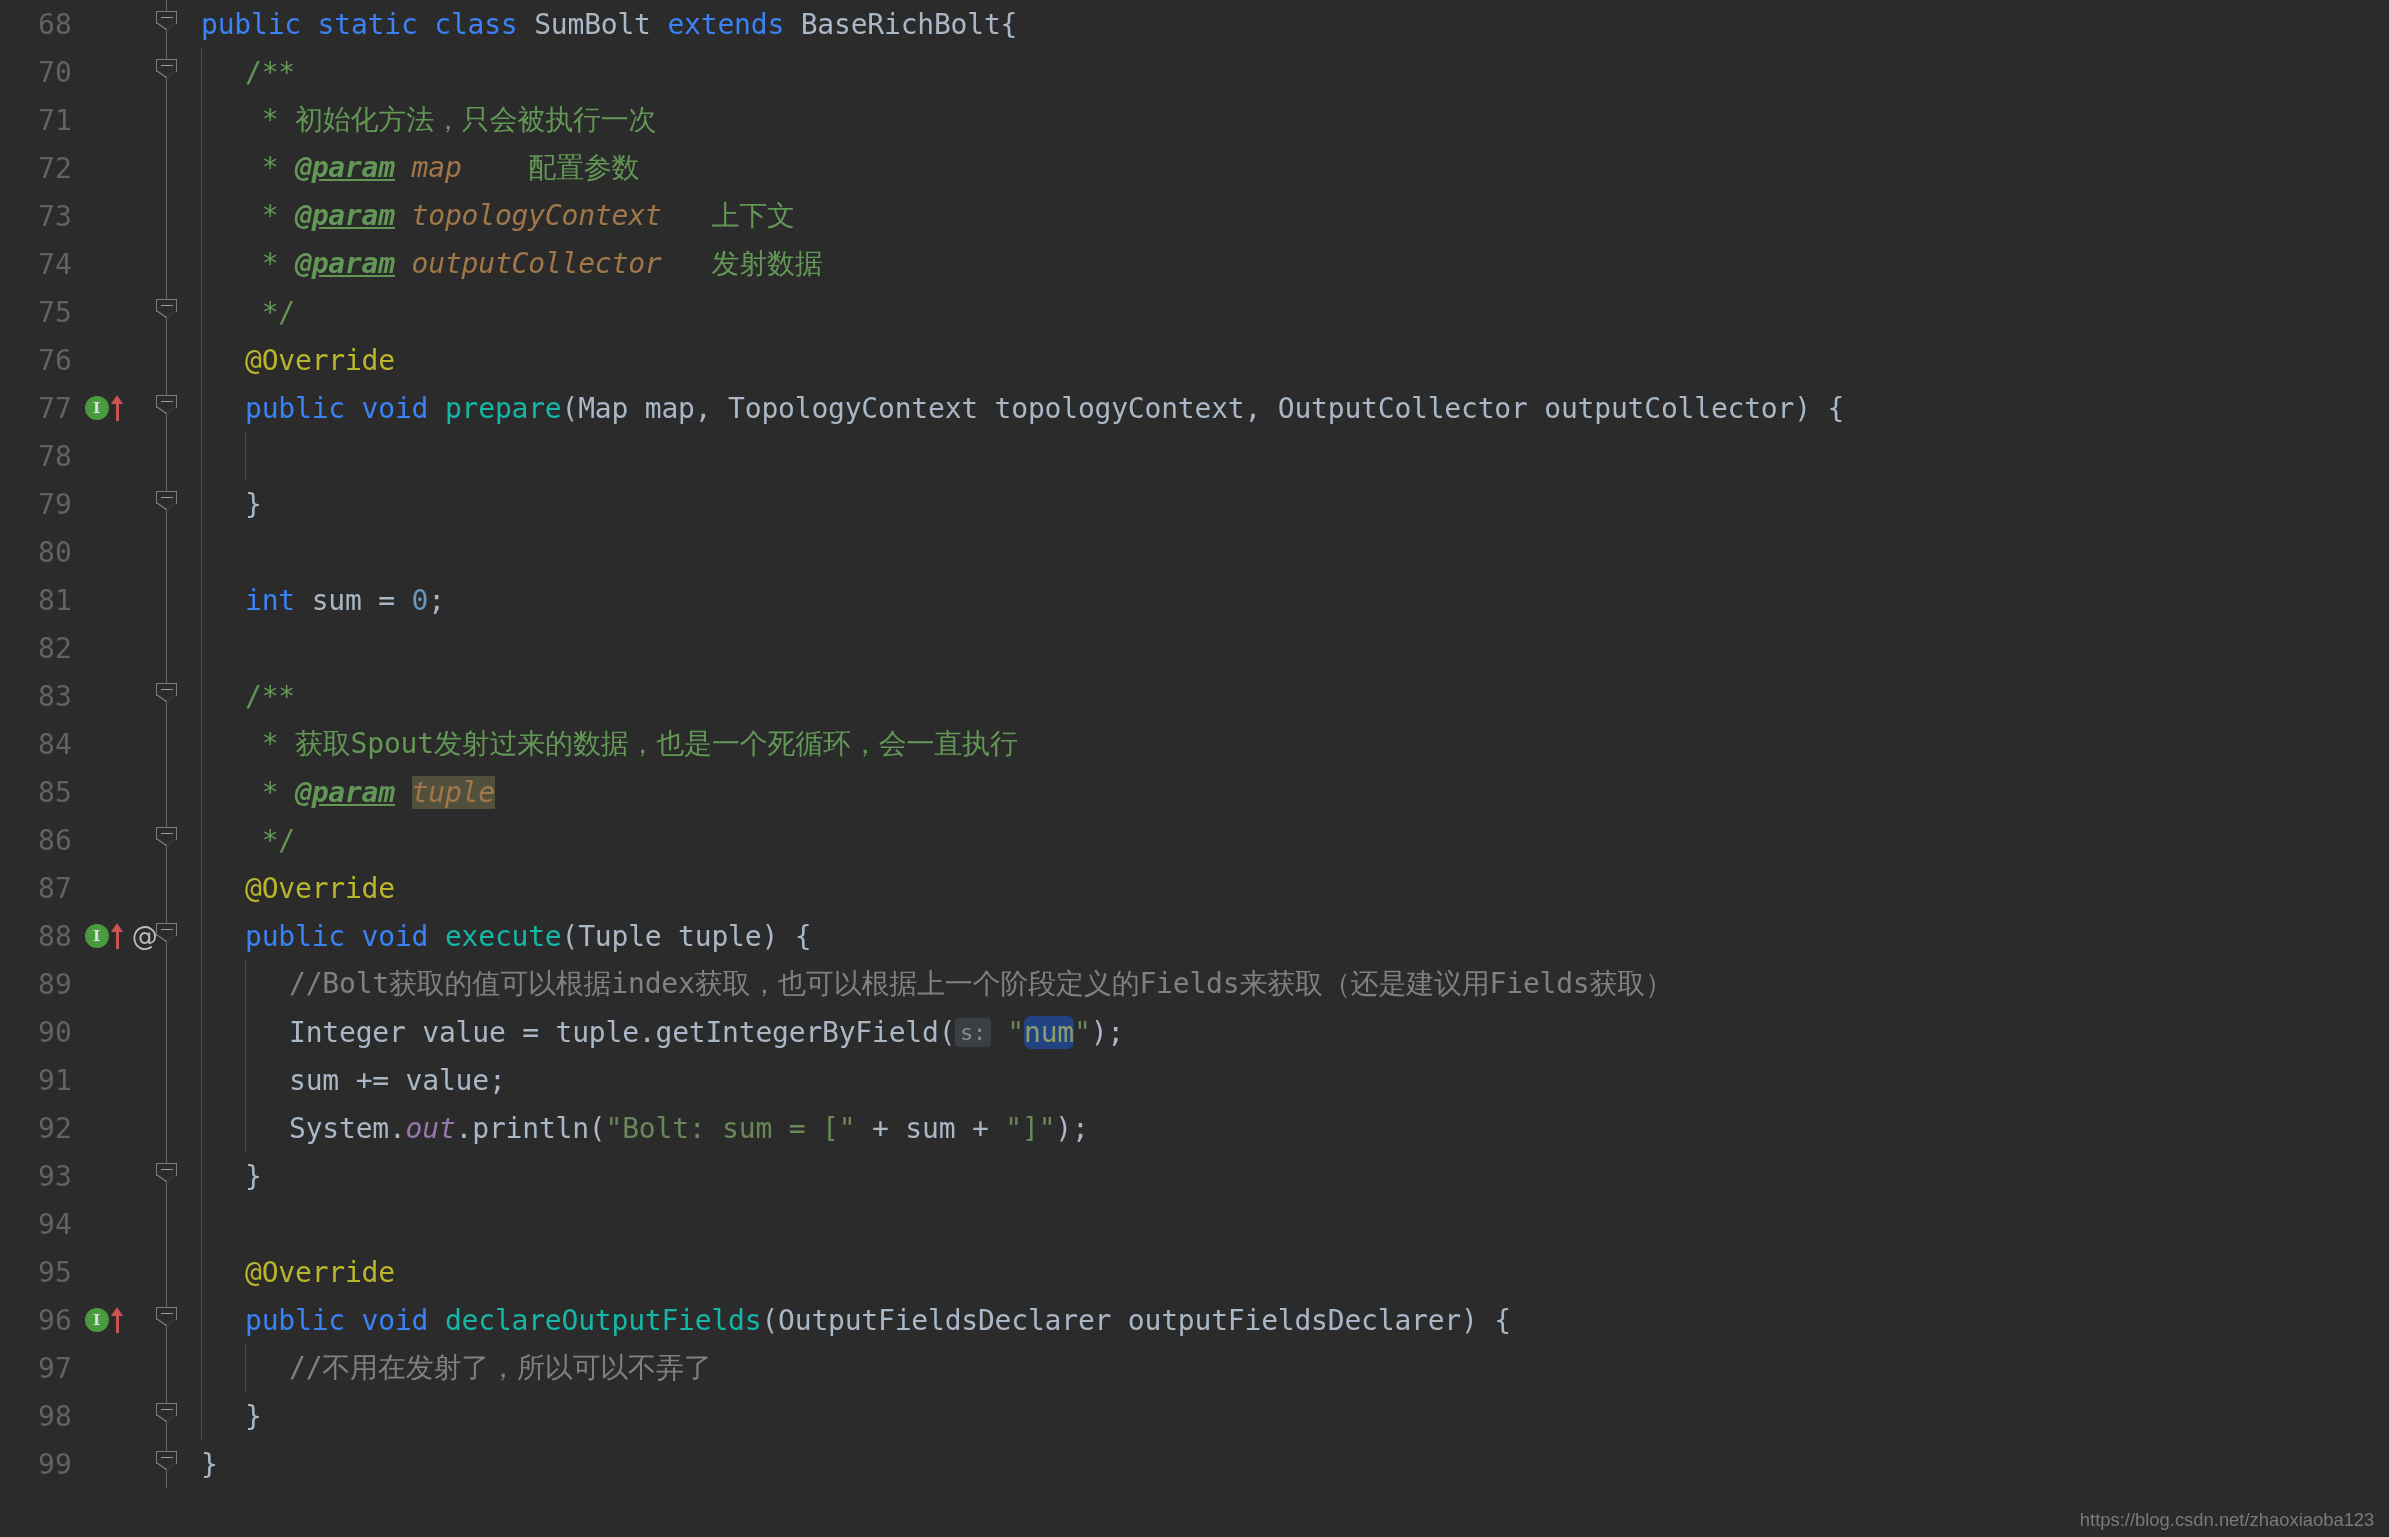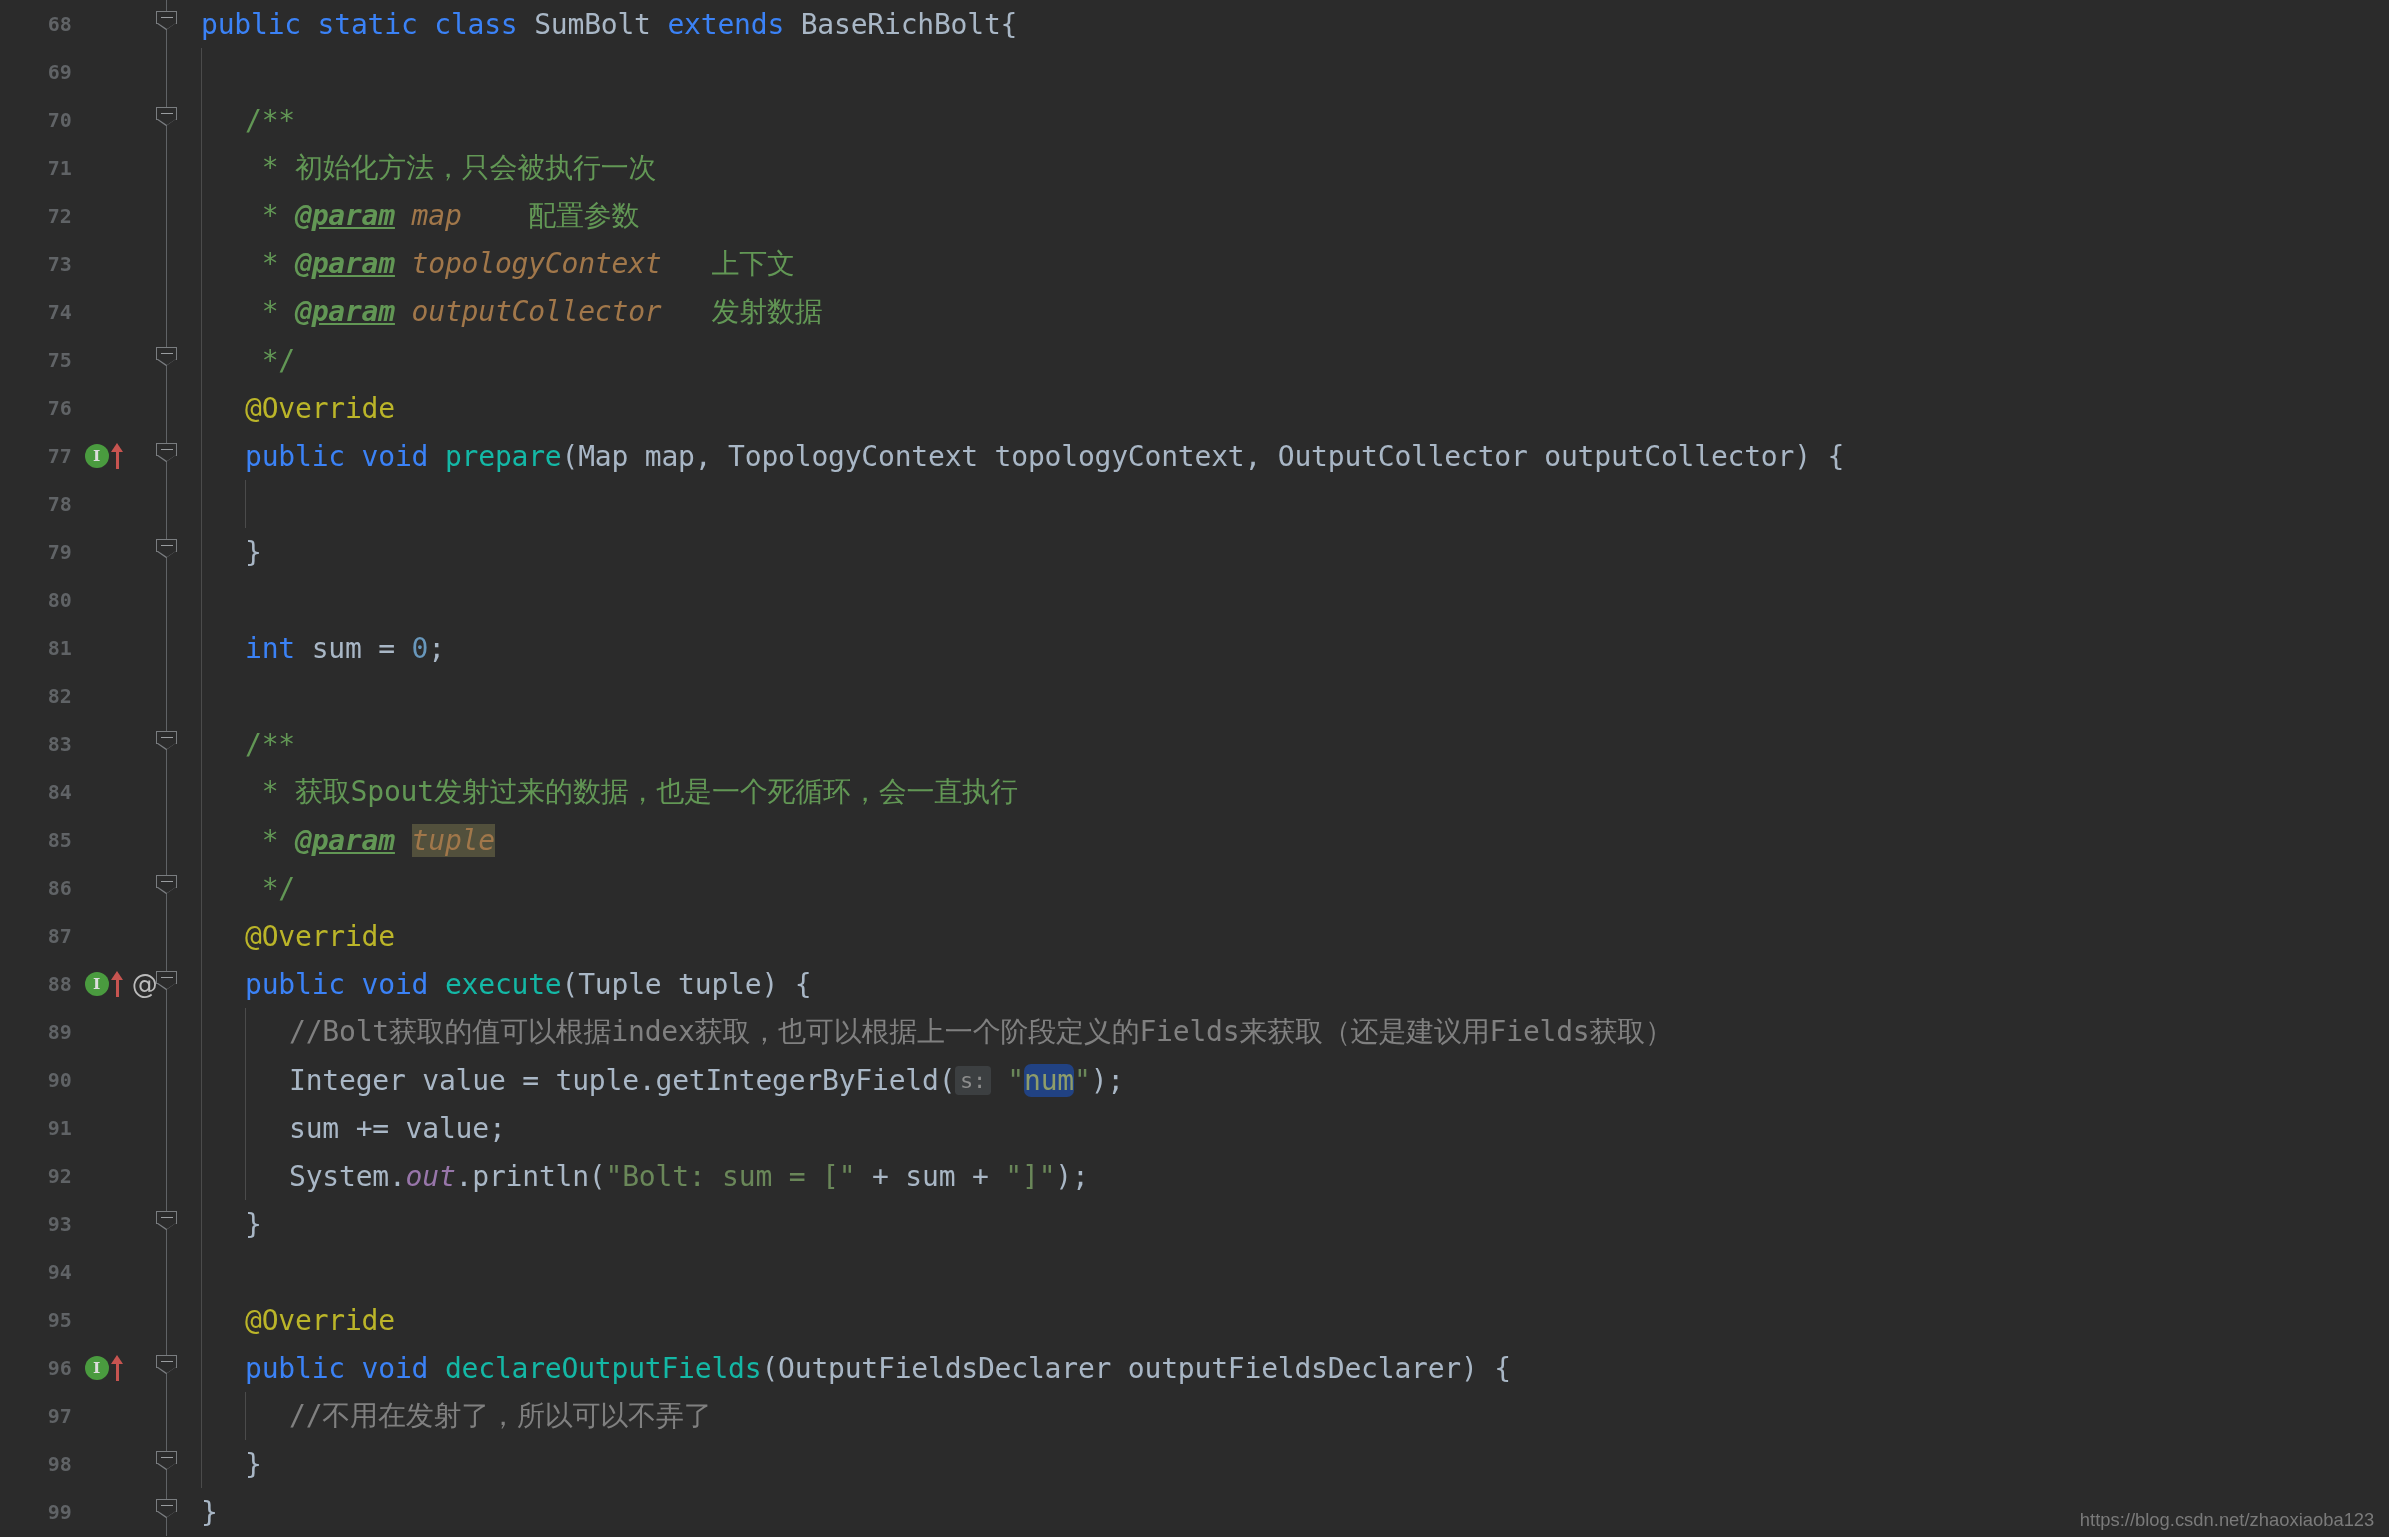--- a/index.html
+++ b/index.html
@@ -31,25 +31,24 @@
     flex: 0 0 auto;
   }
 
   
   .gutter {
     width: 81px;
     min-width: 81px;
     text-align: right;
     padding-right: 9.2px;
     color: #606366;
-    font-size: 20px;
+    font-size: 28px;
     font-family: "DejaVu Sans Mono", "Liberation Mono", monospace;
     letter-spacing: 0px;
     user-select: none;
-    font-weight: bold;
   }
 
   
   .markers {
     width: 66px;
     min-width: 66px;
     height: 48px;
     position: relative;
     display: flex;
     align-items: center;
@@ -215,28 +214,20 @@
           <div class="foldmark">
             <div class="body"></div>
             <div class="tip"></div>
             <div class="tipinner"></div>
             <div class="minus"></div>
           </div>
         </div>
         <div class="code"><span class="txt" style="padding-left: 13px;"><span class="kw">public </span><span class="kw">static </span><span class="kw">class </span><span class="cls">SumBolt </span><span class="kw">extends </span><span class="cls">BaseRichBolt</span><span class="ident">{</span></span></div>
       </div>
       <div class="row">
-        <div class="gutter">69</div>
-        <div class="markers"></div>
-        <div class="foldcol">
-          <div class="foldline"></div>
-        </div>
-        <div class="code"><div class="guide g1"></div><span class="txt" style="padding-left: 13px;"></span></div>
-      </div>
-      <div class="row">
         <div class="gutter">70</div>
         <div class="markers"></div>
         <div class="foldcol">
           <div class="foldline"></div>
           <div class="foldmark">
             <div class="body"></div>
             <div class="tip"></div>
             <div class="tipinner"></div>
             <div class="minus"></div>
           </div>

